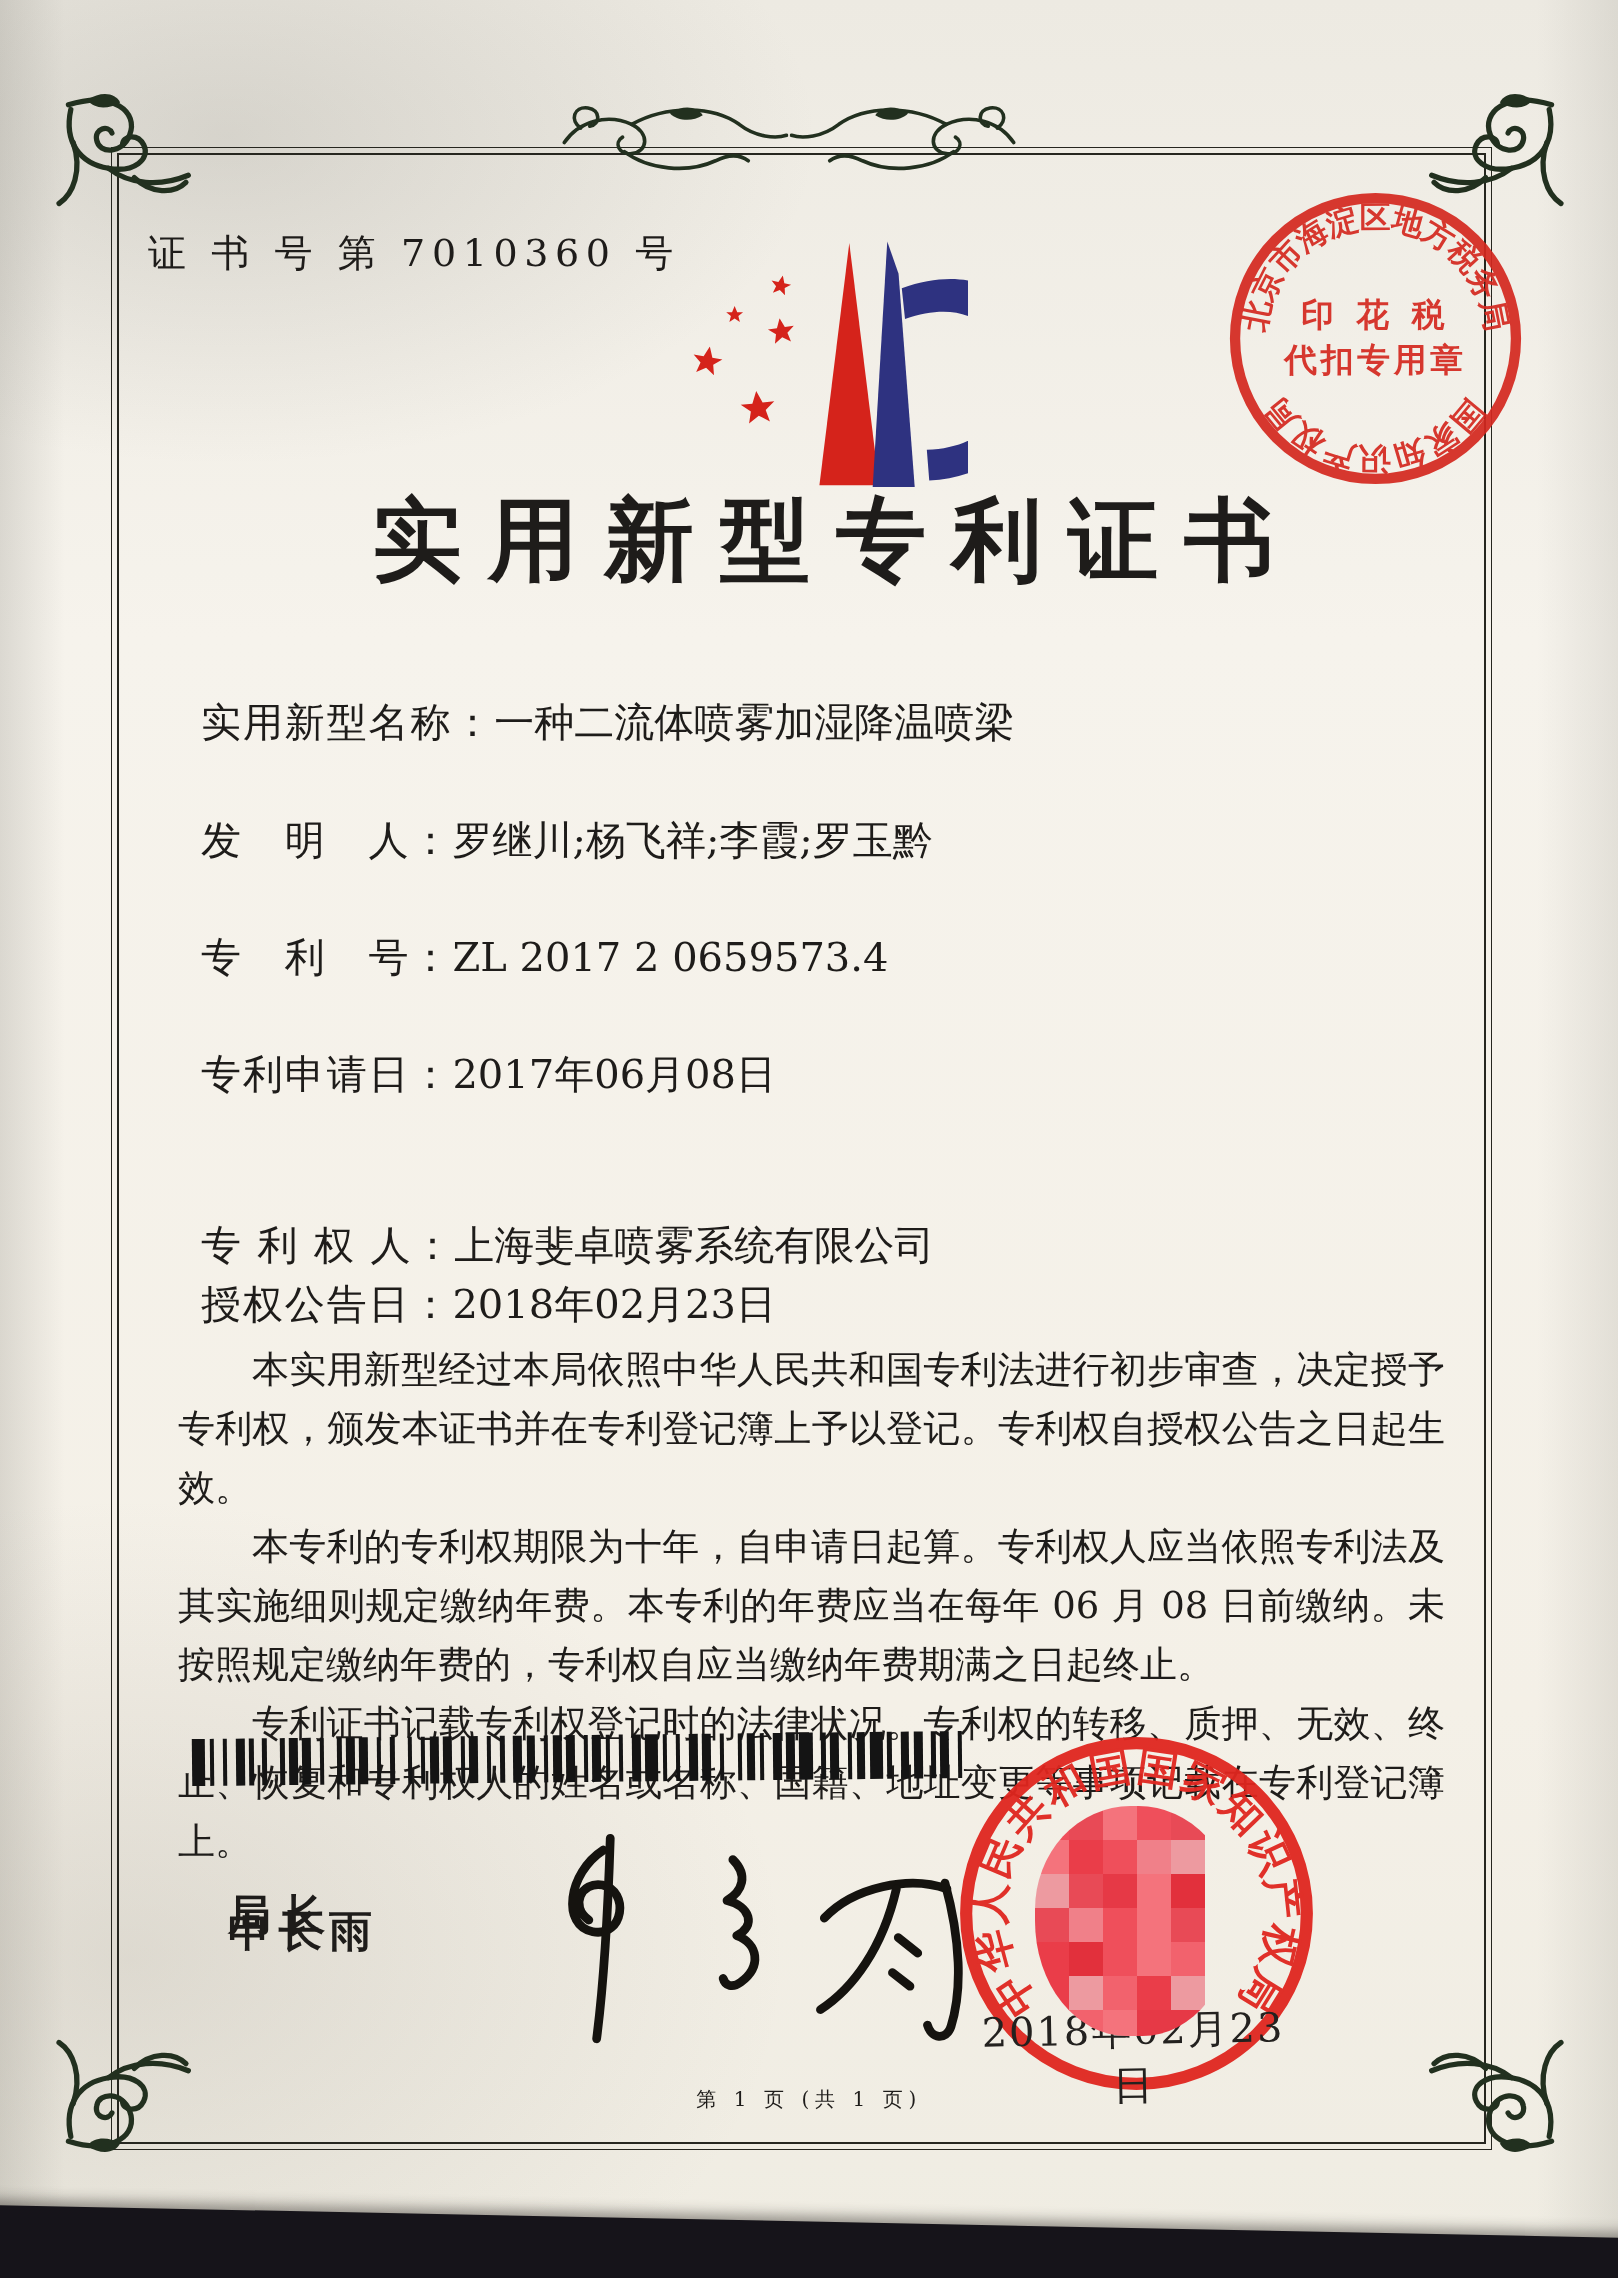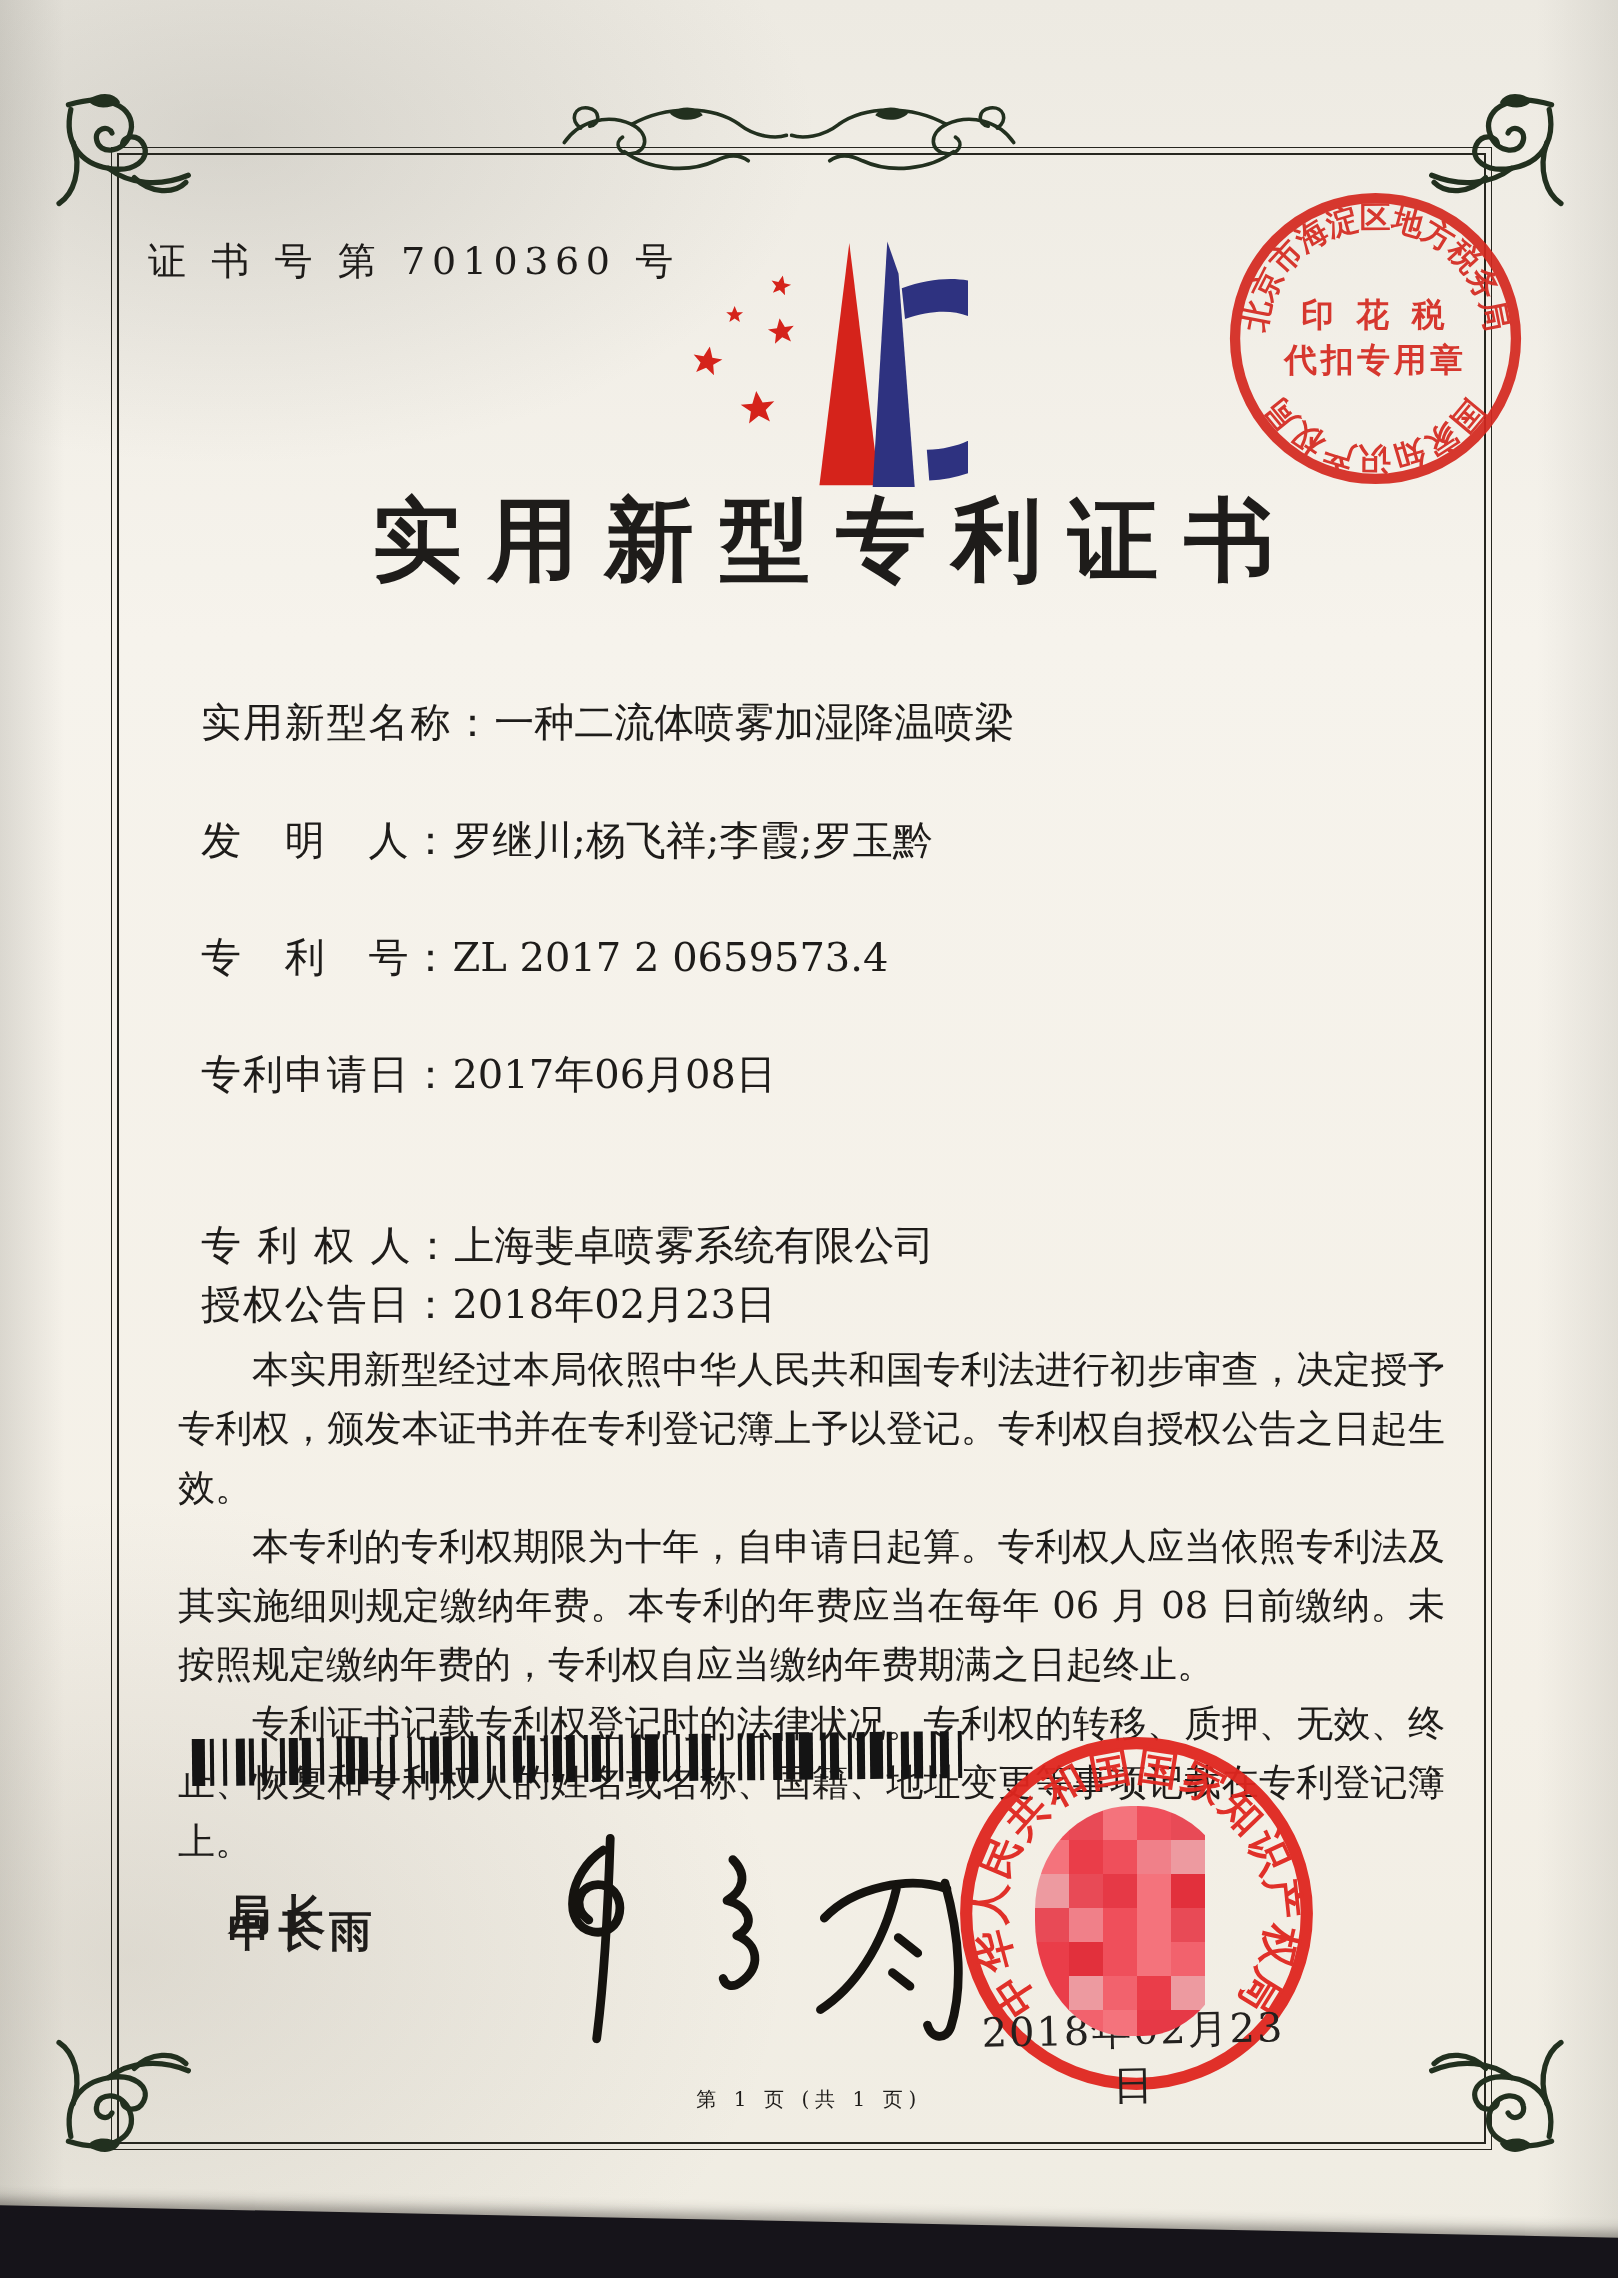--- a/index.html
+++ b/index.html
@@ -19,21 +19,21 @@
       linear-gradient(270deg, rgba(140,138,130,.18), transparent 5%),
       linear-gradient(180deg,#edeae2 0%,#f6f3ec 28%,#f4f0e7 75%,#efece2 100%);
   }
   .abs{position:absolute;}
   
   .frame{position:absolute;left:111px;top:147px;right:126px;bottom:128px;
     border:1.9px solid #26261f;}
   .frame::before{content:"";position:absolute;inset:4.7px;border:2.8px solid #26261f;}
   .orn{color:var(--ornament_green);}
   
-  .cert-number{left:148px;top:236px;font-size:38px;letter-spacing:6.6px;}
+  .cert-number{left:148px;top:228px;font-size:38px;letter-spacing:6.6px;}
   .logo{left:645px;top:225px;}
   .tax-stamp{left:1221px;top:184px;opacity:.92;}
   .title{left:0;right:0;top:480px;text-align:center;font-size:90px;font-weight:bold;
     letter-spacing:26px;text-indent:26px;margin-left:28px;}
   
   .field{left:201px;font-size:40px;white-space:nowrap;}
   .field .lab{letter-spacing:1.9px;}
   
   .body-text{left:178px;top:1340px;width:1267px;font-size:37px;line-height:59px;
     text-align:justify;}

